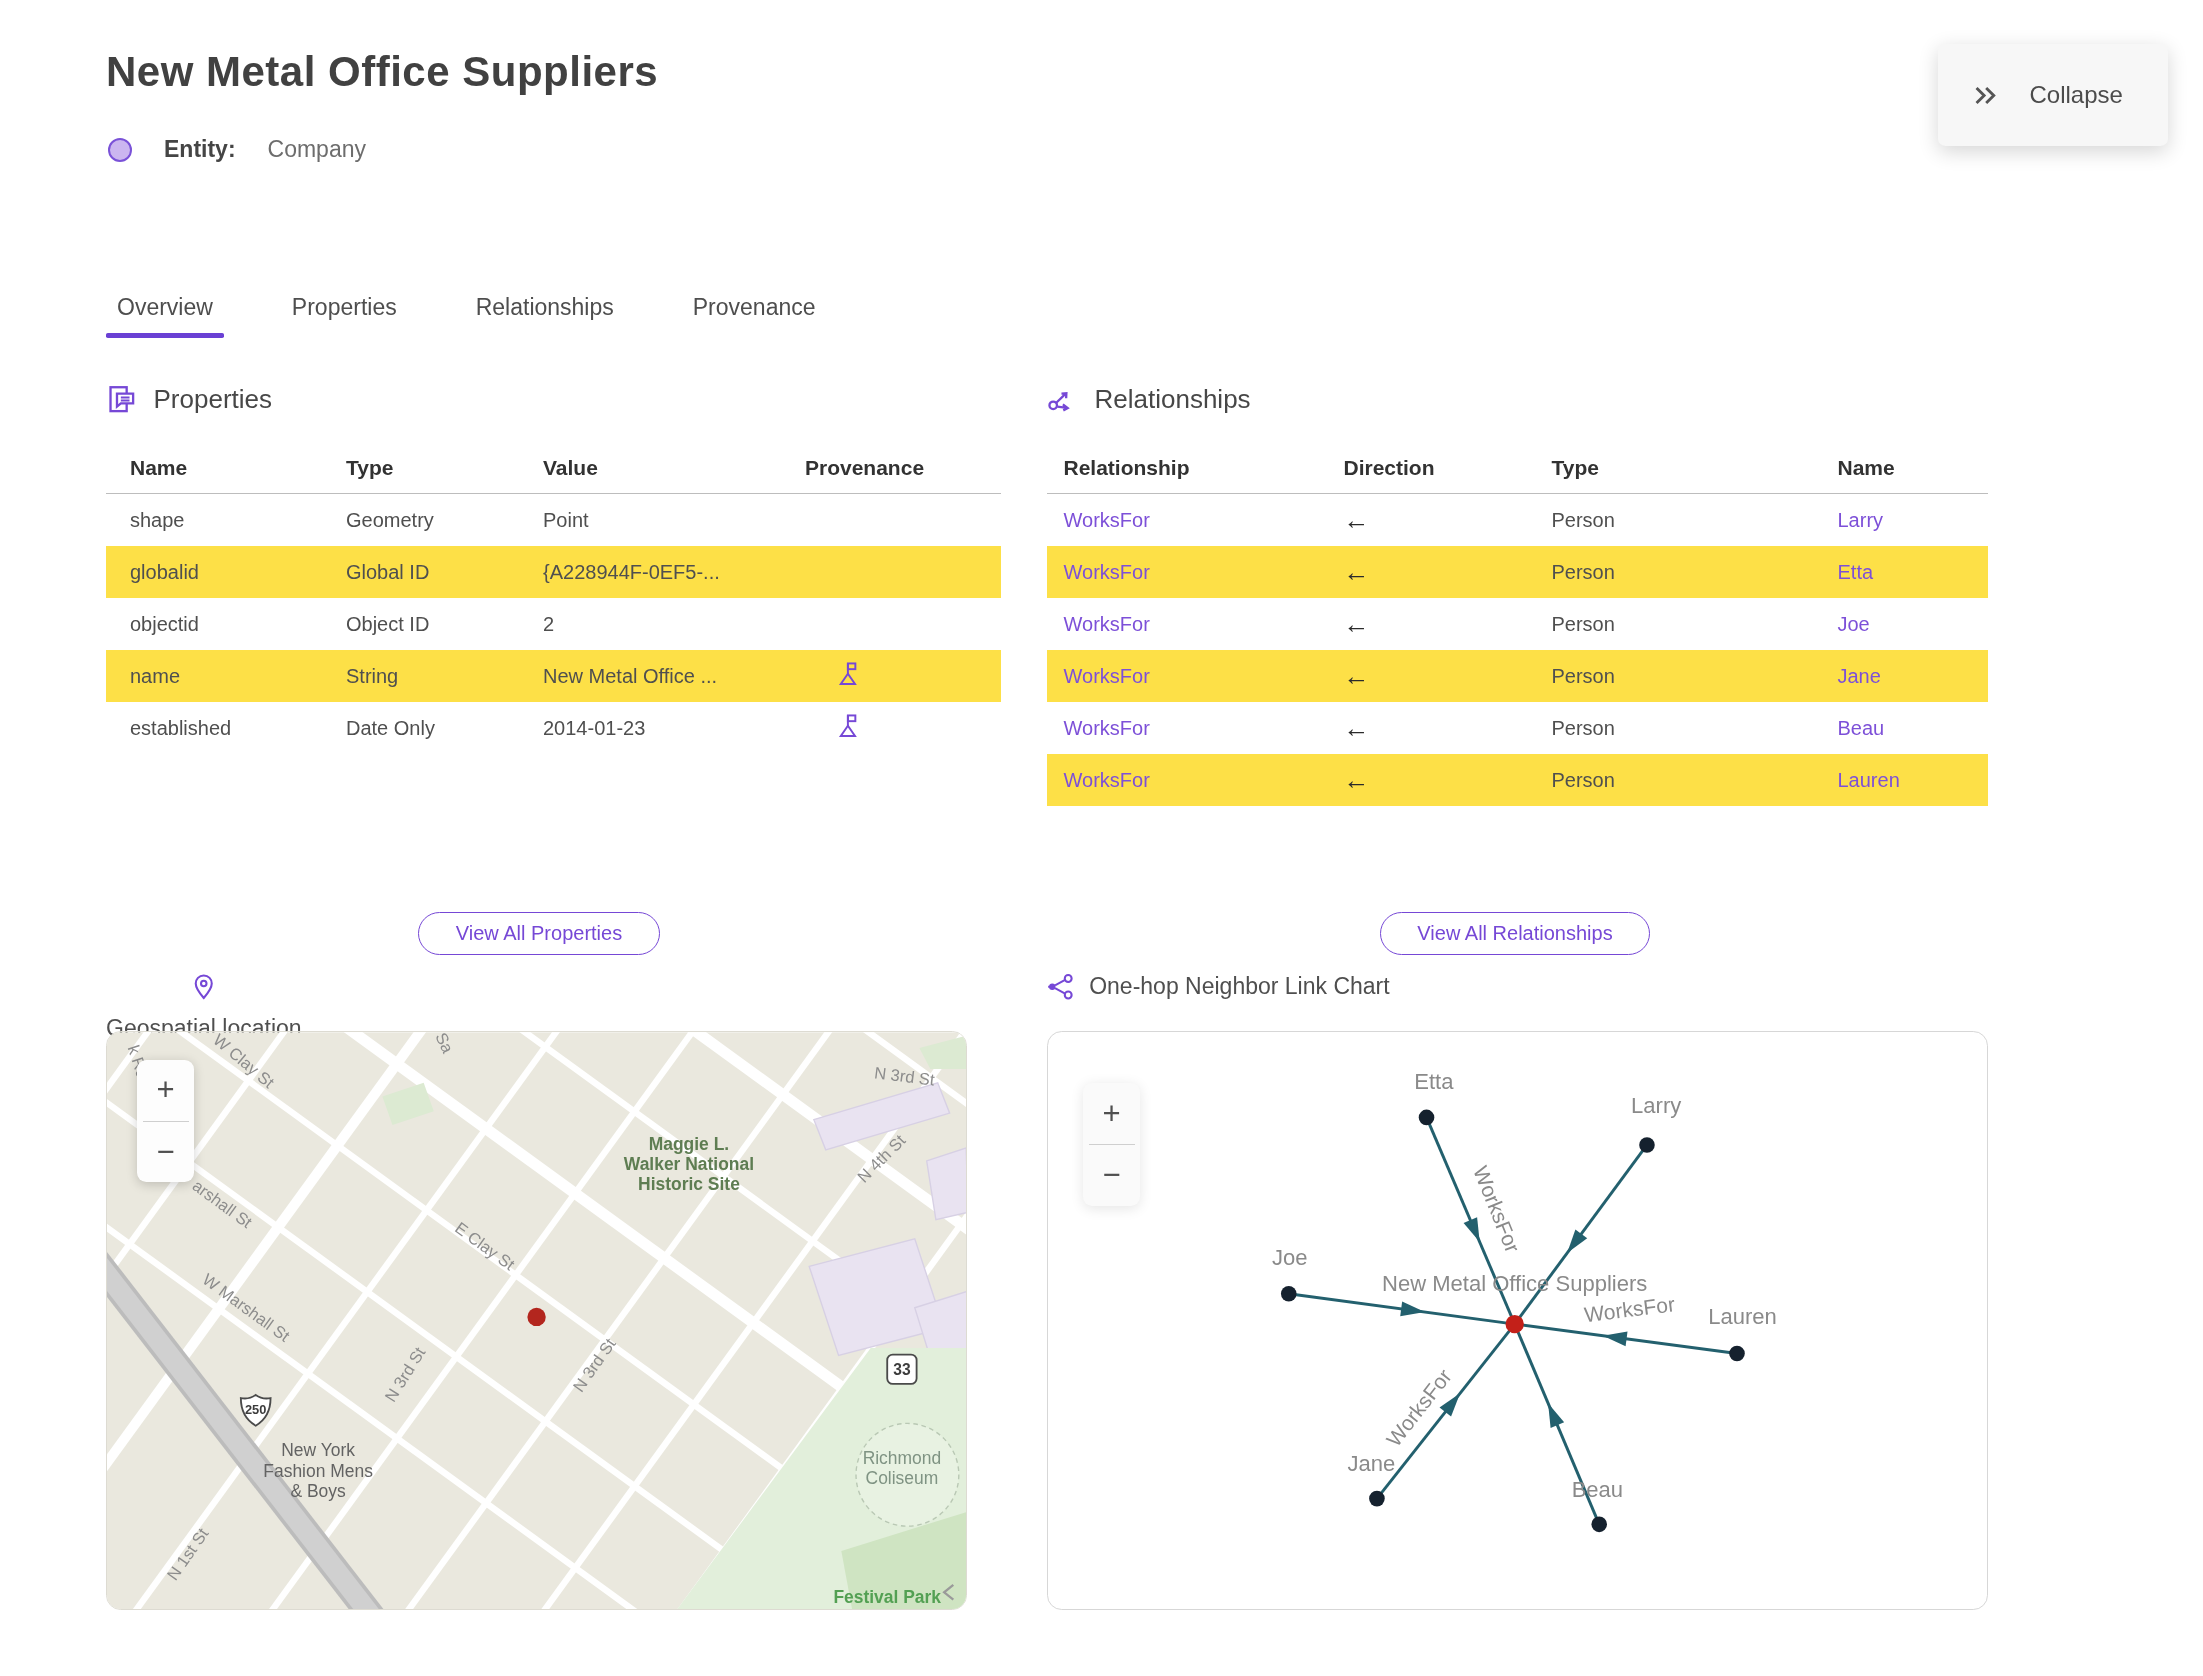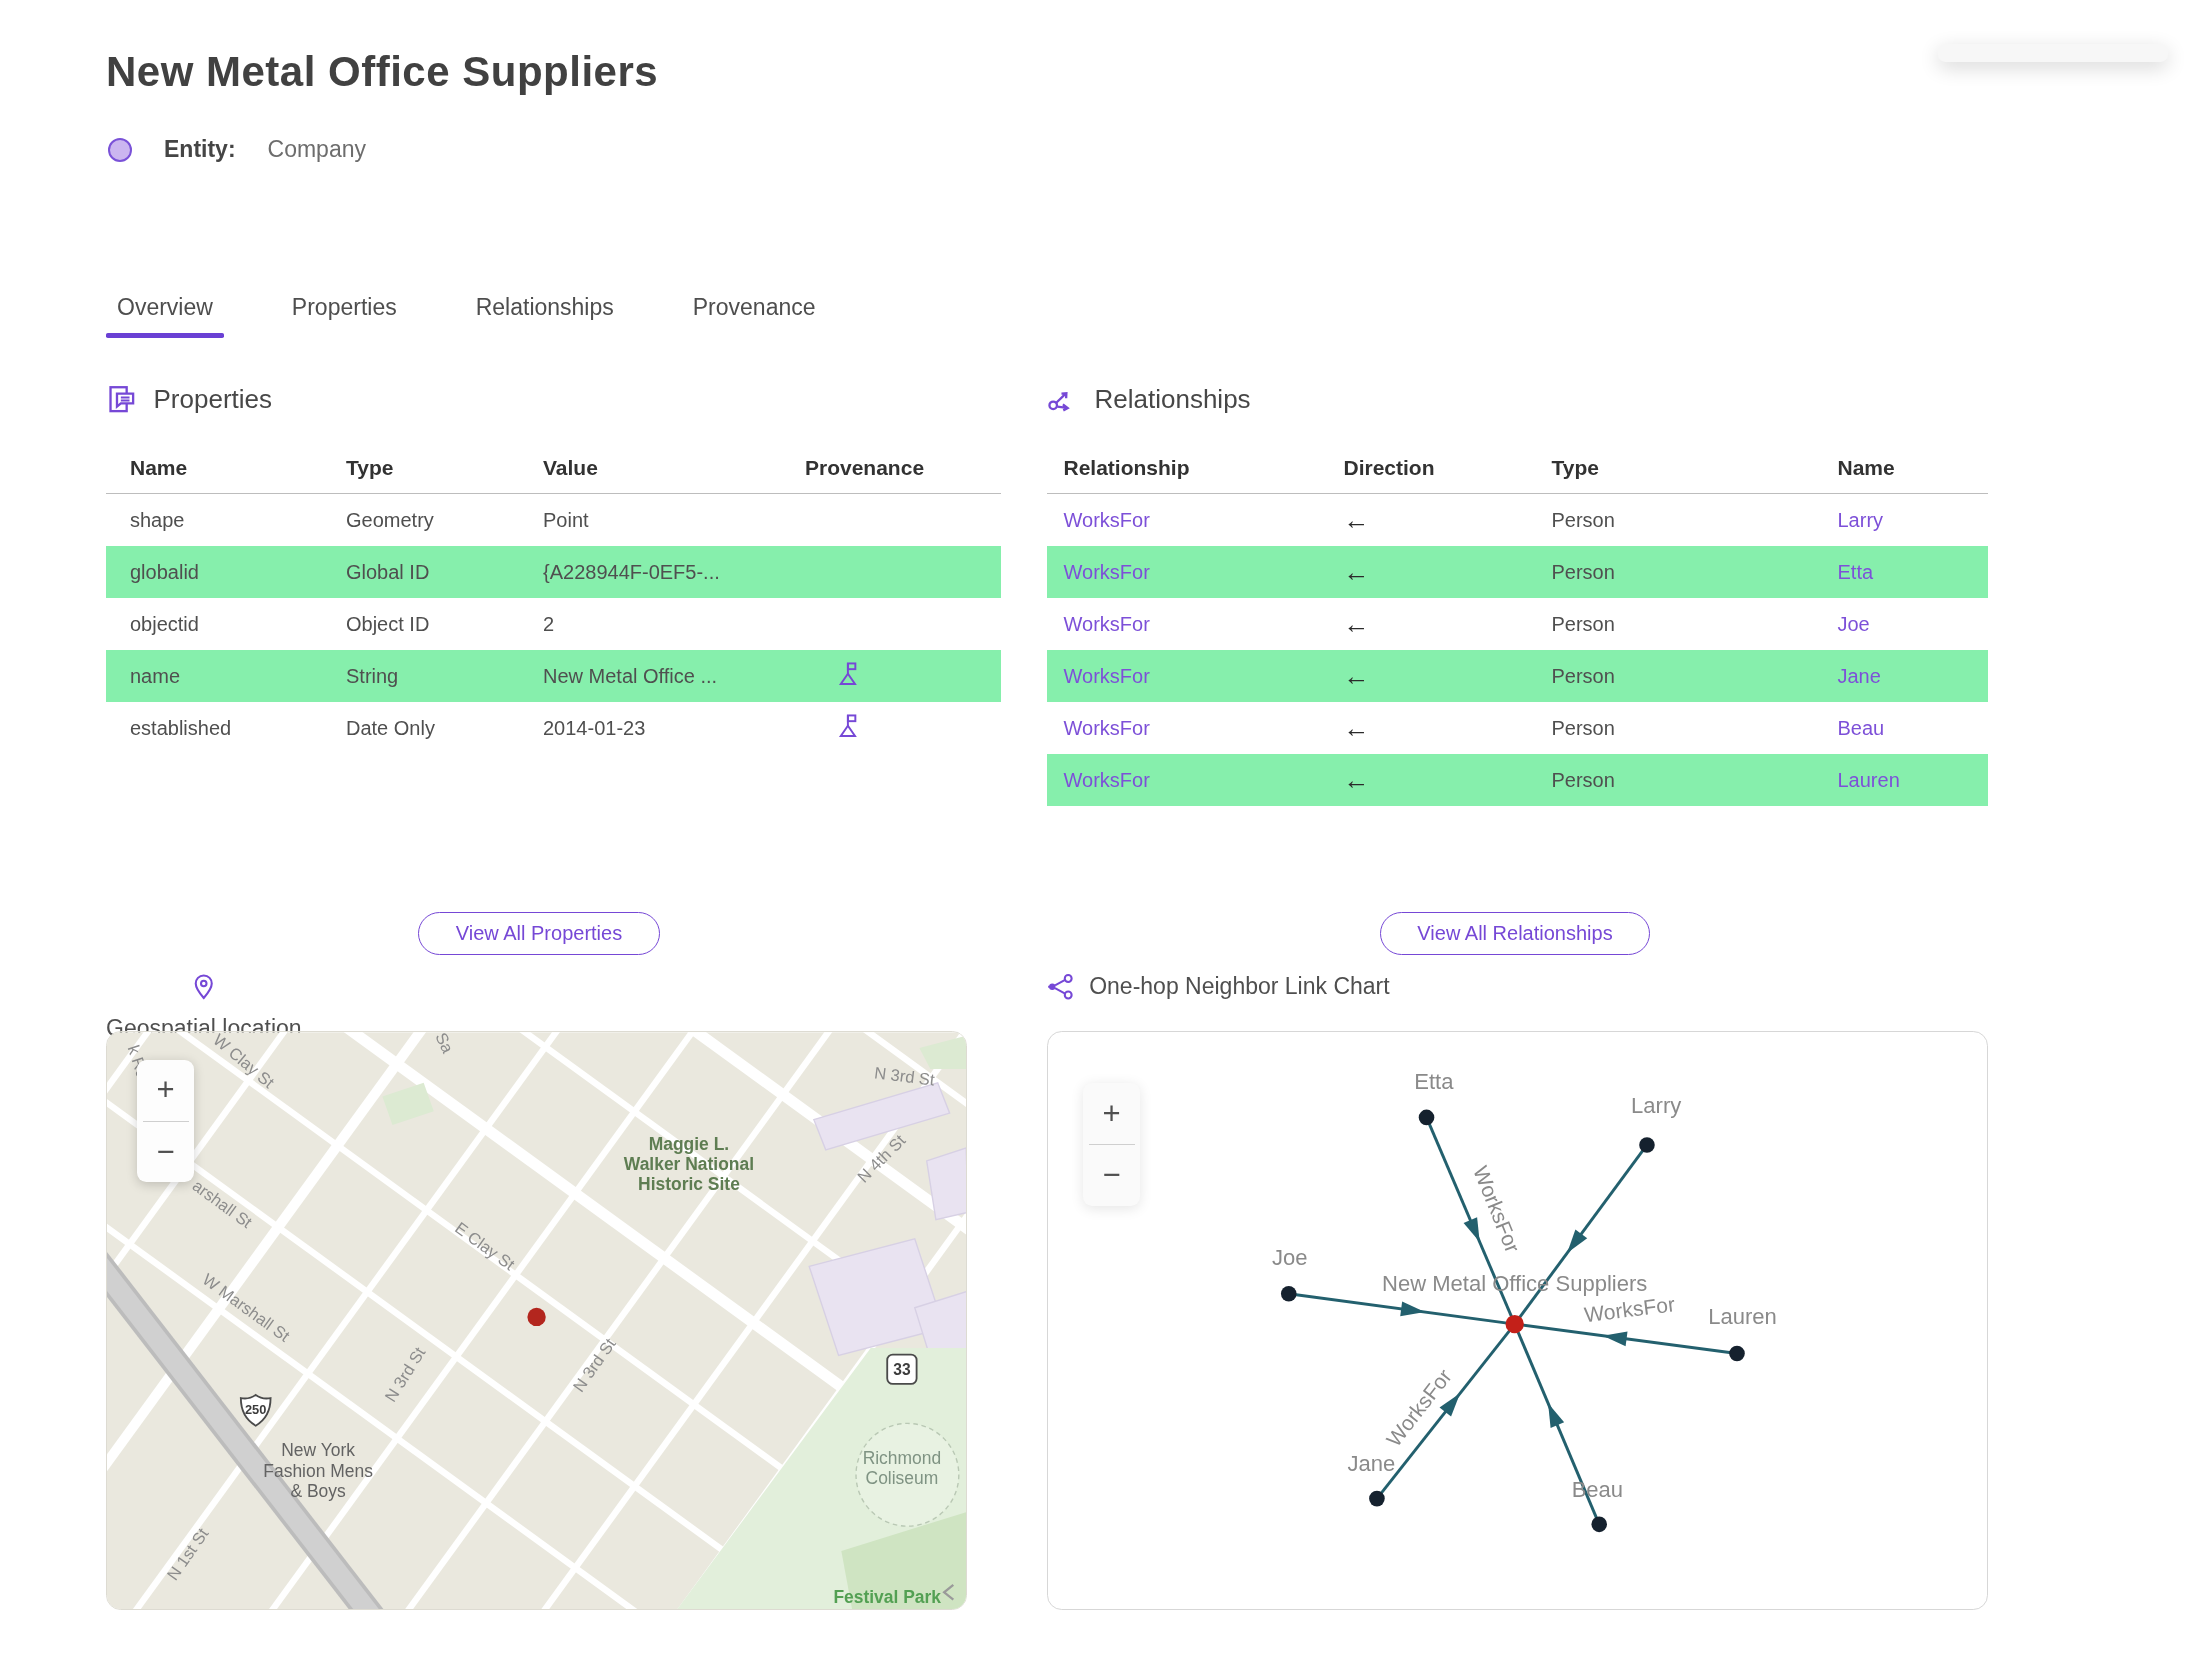--- a/index.html
+++ b/index.html
@@ -29,21 +29,21 @@
   .sec-head{position:absolute;display:flex;align-items:center;gap:16.5px;}
   .sec-head .t{font-size:26px;color:#474747;}
   .sub-head{position:absolute;display:flex;align-items:center;gap:14.7px;}
   .sub-head .t{font-size:23px;color:#4f4f4f;}
 
   
   .tbl{position:absolute;top:443px;}
   .tbl .thead{display:grid;align-items:center;height:51px;border-bottom:1.8px solid #bdbdbd;
     font-size:21px;font-weight:700;color:#323232;}
   .trow{display:grid;align-items:center;height:52px;font-size:20px;color:#4f4f4f;}
-  .trow.alt{background:#86efac;}
+  .trow.alt{background:#fde047;}
   .tbl-left{left:106px;width:895px;}
   .tbl-left .thead,.tbl-left .trow{grid-template-columns:216px 197px 262px 220px;padding-left:24px;box-sizing:border-box;}
   .tbl-right{left:1047px;width:941px;}
   .tbl-right .thead,.tbl-right .trow{grid-template-columns:252px 180px 258px 235px;padding-left:16.5px;box-sizing:border-box;gap:28px;}
   .lnk{color:#7d50d8;cursor:pointer;}
   .dir-arrow{font-size:26px;color:#2b2b2b;}
   .prov-icon{margin-left:27.5px;}
 
   
   .pill{position:absolute;top:912px;height:43px;border:1.8px solid #7648d6;border-radius:24px;background:#fff;
@@ -71,20 +71,26 @@
 <div class="page">
 
   <div class="page-title">New Metal Office Suppliers</div>
   <div class="entity-row">
     <span class="entity-dot"></span>
     <span class="entity-label">Entity:</span>
     <span class="entity-type">Company</span>
   </div>
 
   <div class="float-menu">
+    <div class="float-item">
+      <svg width="33" height="33" viewBox="0 0 24 24">
+        <path d="M5.5 6.5 L11 12 L5.5 17.5 M12.5 6.5 L18 12 L12.5 17.5" fill="none" stroke="#555" stroke-width="2.1"></path>
+      </svg>
+      <span class="lbl">Collapse</span>
+    </div>
   </div>
 
   <div class="tabs">
     <div class="tab active">Overview</div>
     <div class="tab">Properties</div>
     <div class="tab">Relationships</div>
     <div class="tab">Provenance</div>
   </div>
 
   <div class="sec-head" style="left:106px;top:384px;">

